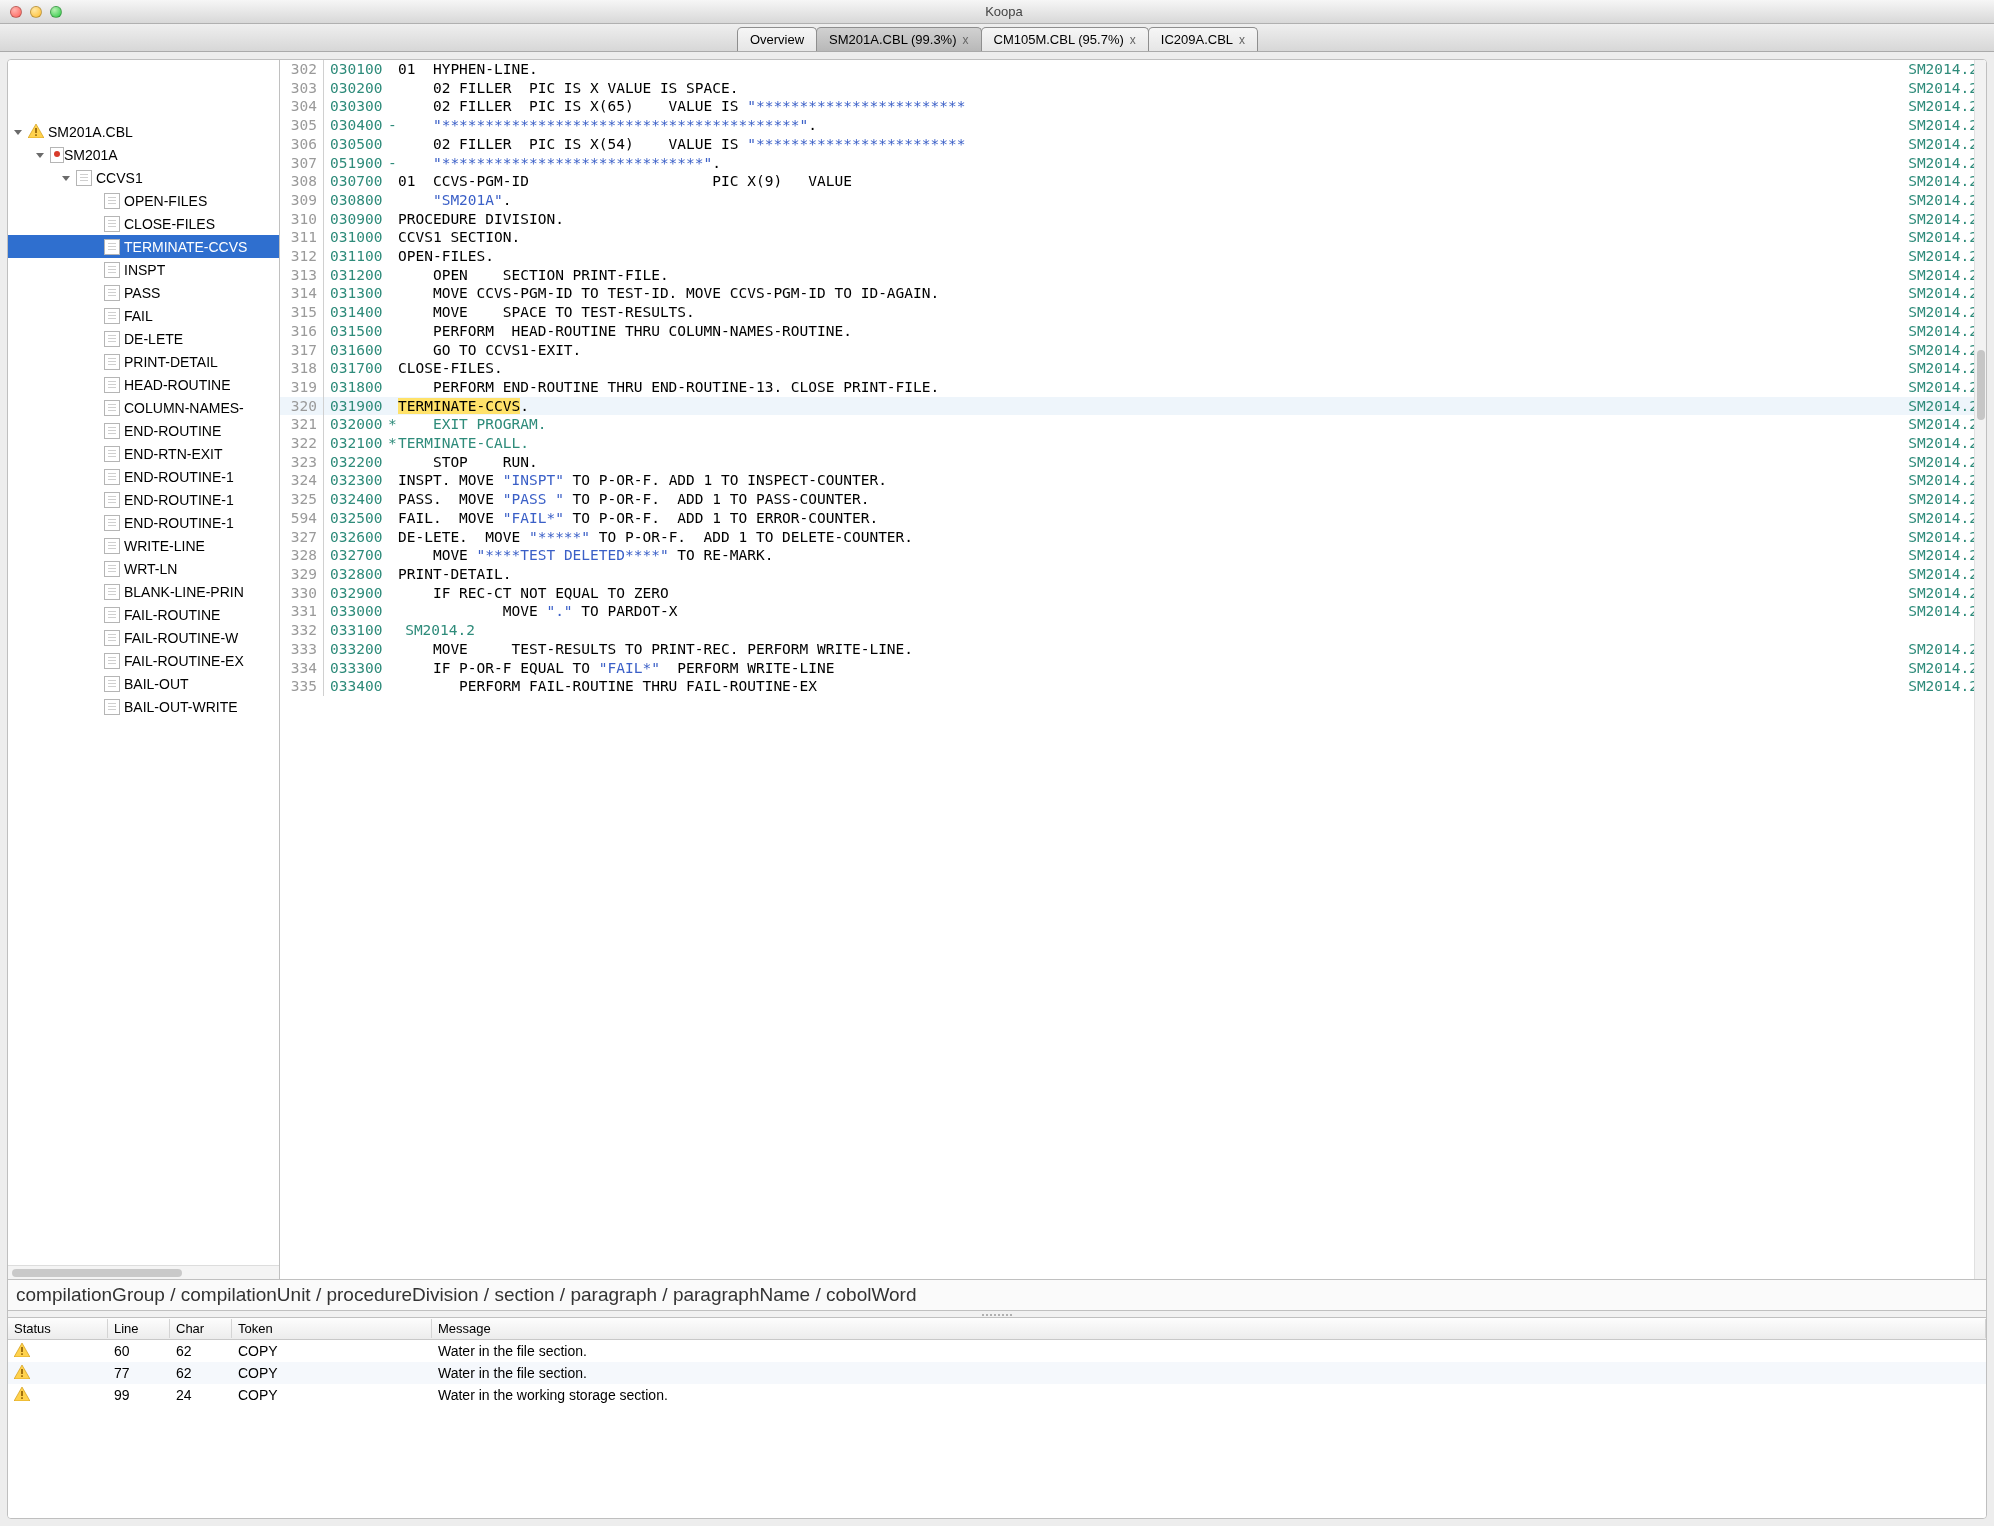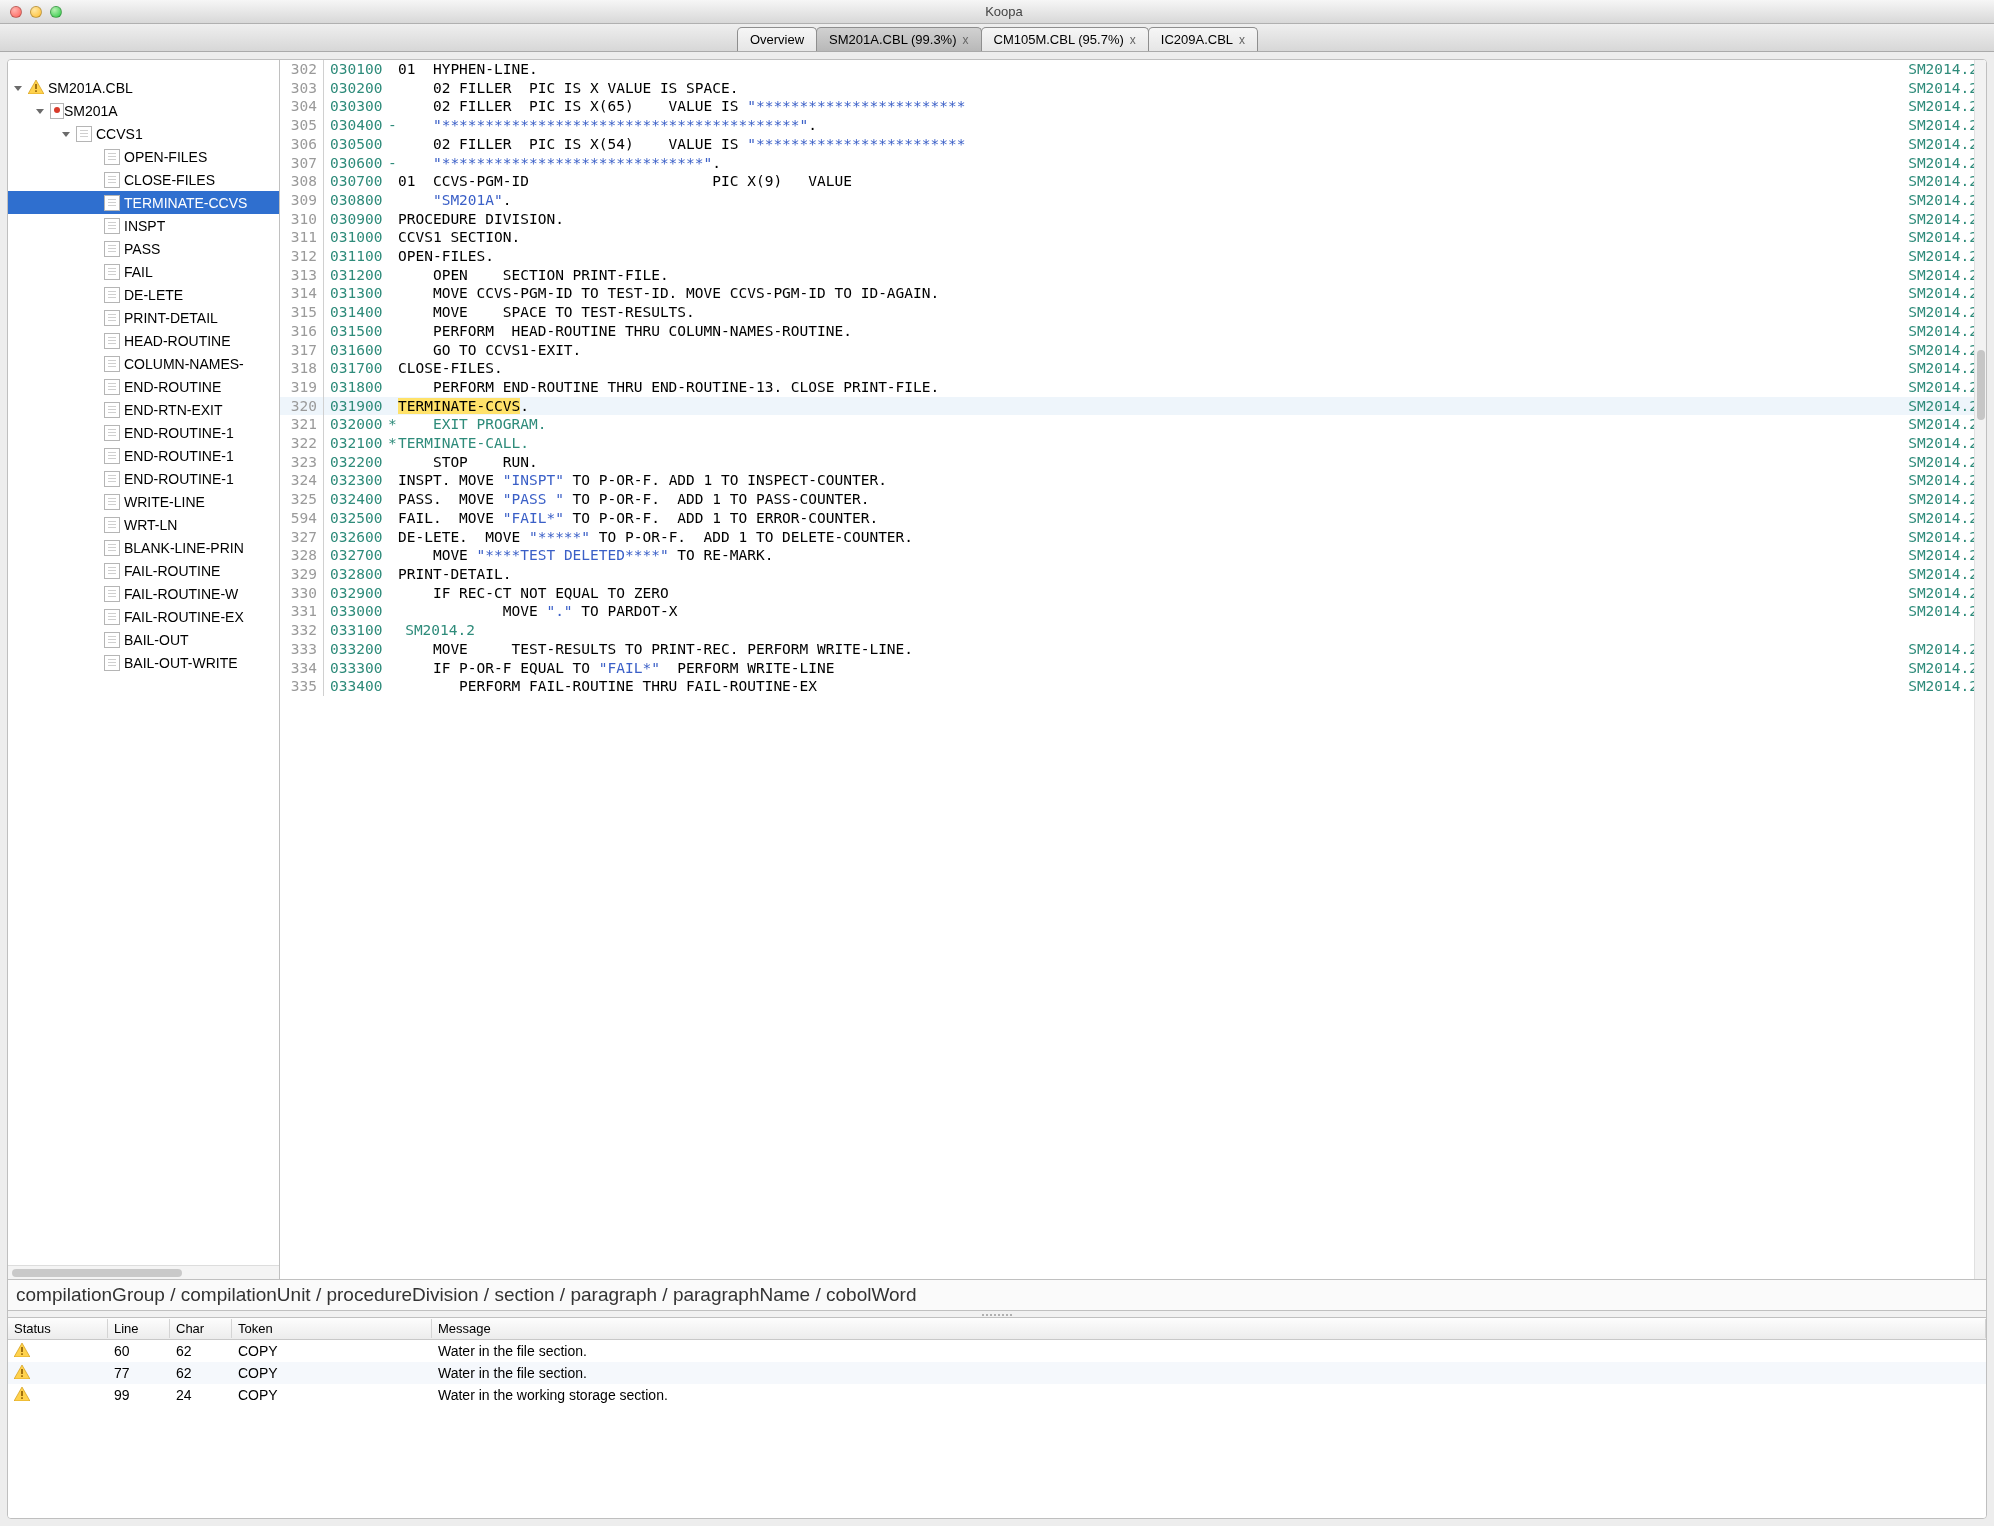--- a/index.html
+++ b/index.html
@@ -74,21 +74,21 @@
   .sidebar {
     width: 272px;
     border-right: 1px solid #c0c0c0;
     overflow: hidden;
     background: #fff;
     position: relative;
     display: flex;
     flex-direction: column;
   }
   .tree-scroll { overflow: hidden; flex: 1; }
-  .tree { font-size: 14px; white-space: nowrap; padding-top: 16px; }
+  .tree { font-size: 14px; white-space: nowrap; padding-top: 16px; margin-top: 44px; }
   .tree-row {
     display: flex; align-items: center; height: 23px; padding-left: 4px;
   }
   .tree-row.selected { background: #2f6fcf; color: #fff; }
   .toggle {
     width: 12px; height: 12px; margin-right: 4px;
     display: inline-flex; align-items: center; justify-content: center;
     color: #555;
   }
   .toggle svg { width: 10px; height: 10px; }
@@ -372,21 +372,21 @@
       </div>
       <div class="sb-hscroll"></div>
     </div>
     <div class="editor">
       <div class="code-lines" id="code">
           <div class="code-row"><span class="ln">302</span><span class="seq">030100</span><span class="col7"> </span><span class="body"><span class="kw">01  HYPHEN-LINE.</span></span><span class="tag">SM2014.2</span></div>
           <div class="code-row"><span class="ln">303</span><span class="seq">030200</span><span class="col7"> </span><span class="body"><span class="kw">    02 FILLER  PIC IS X VALUE IS SPACE.</span></span><span class="tag">SM2014.2</span></div>
           <div class="code-row"><span class="ln">304</span><span class="seq">030300</span><span class="col7"> </span><span class="body"><span class="kw">    02 FILLER  PIC IS X(65)    VALUE IS </span><span class="str">"************************</span></span><span class="tag">SM2014.2</span></div>
           <div class="code-row"><span class="ln">305</span><span class="seq">030400</span><span class="col7"><span class="cmt">-</span></span><span class="body"><span class="kw">    </span><span class="str">"*****************************************"</span><span class="kw">.</span></span><span class="tag">SM2014.2</span></div>
           <div class="code-row"><span class="ln">306</span><span class="seq">030500</span><span class="col7"> </span><span class="body"><span class="kw">    02 FILLER  PIC IS X(54)    VALUE IS </span><span class="str">"************************</span></span><span class="tag">SM2014.2</span></div>
-          <div class="code-row"><span class="ln">307</span><span class="seq">030600</span><span class="col7"><span class="cmt">-</span></span><span class="body"><span class="kw">    </span><span class="str">"******************************"</span><span class="kw">.</span></span><span class="tag">SM2014.2</span></div>
+          <div class="code-row"><span class="ln">307</span><span class="seq">051900</span><span class="col7"><span class="cmt">-</span></span><span class="body"><span class="kw">    </span><span class="str">"******************************"</span><span class="kw">.</span></span><span class="tag">SM2014.2</span></div>
           <div class="code-row"><span class="ln">308</span><span class="seq">030700</span><span class="col7"> </span><span class="body"><span class="kw">01  CCVS-PGM-ID                     PIC X(9)   VALUE</span></span><span class="tag">SM2014.2</span></div>
           <div class="code-row"><span class="ln">309</span><span class="seq">030800</span><span class="col7"> </span><span class="body"><span class="kw">    </span><span class="str">"SM201A"</span><span class="kw">.</span></span><span class="tag">SM2014.2</span></div>
           <div class="code-row"><span class="ln">310</span><span class="seq">030900</span><span class="col7"> </span><span class="body"><span class="kw">PROCEDURE DIVISION.</span></span><span class="tag">SM2014.2</span></div>
           <div class="code-row"><span class="ln">311</span><span class="seq">031000</span><span class="col7"> </span><span class="body"><span class="kw">CCVS1 SECTION.</span></span><span class="tag">SM2014.2</span></div>
           <div class="code-row"><span class="ln">312</span><span class="seq">031100</span><span class="col7"> </span><span class="body"><span class="kw">OPEN-FILES.</span></span><span class="tag">SM2014.2</span></div>
           <div class="code-row"><span class="ln">313</span><span class="seq">031200</span><span class="col7"> </span><span class="body"><span class="kw">    OPEN    SECTION PRINT-FILE.</span></span><span class="tag">SM2014.2</span></div>
           <div class="code-row"><span class="ln">314</span><span class="seq">031300</span><span class="col7"> </span><span class="body"><span class="kw">    MOVE CCVS-PGM-ID TO TEST-ID. MOVE CCVS-PGM-ID TO ID-AGAIN.</span></span><span class="tag">SM2014.2</span></div>
           <div class="code-row"><span class="ln">315</span><span class="seq">031400</span><span class="col7"> </span><span class="body"><span class="kw">    MOVE    SPACE TO TEST-RESULTS.</span></span><span class="tag">SM2014.2</span></div>
           <div class="code-row"><span class="ln">316</span><span class="seq">031500</span><span class="col7"> </span><span class="body"><span class="kw">    PERFORM  HEAD-ROUTINE THRU COLUMN-NAMES-ROUTINE.</span></span><span class="tag">SM2014.2</span></div>
           <div class="code-row"><span class="ln">317</span><span class="seq">031600</span><span class="col7"> </span><span class="body"><span class="kw">    GO TO CCVS1-EXIT.</span></span><span class="tag">SM2014.2</span></div>

